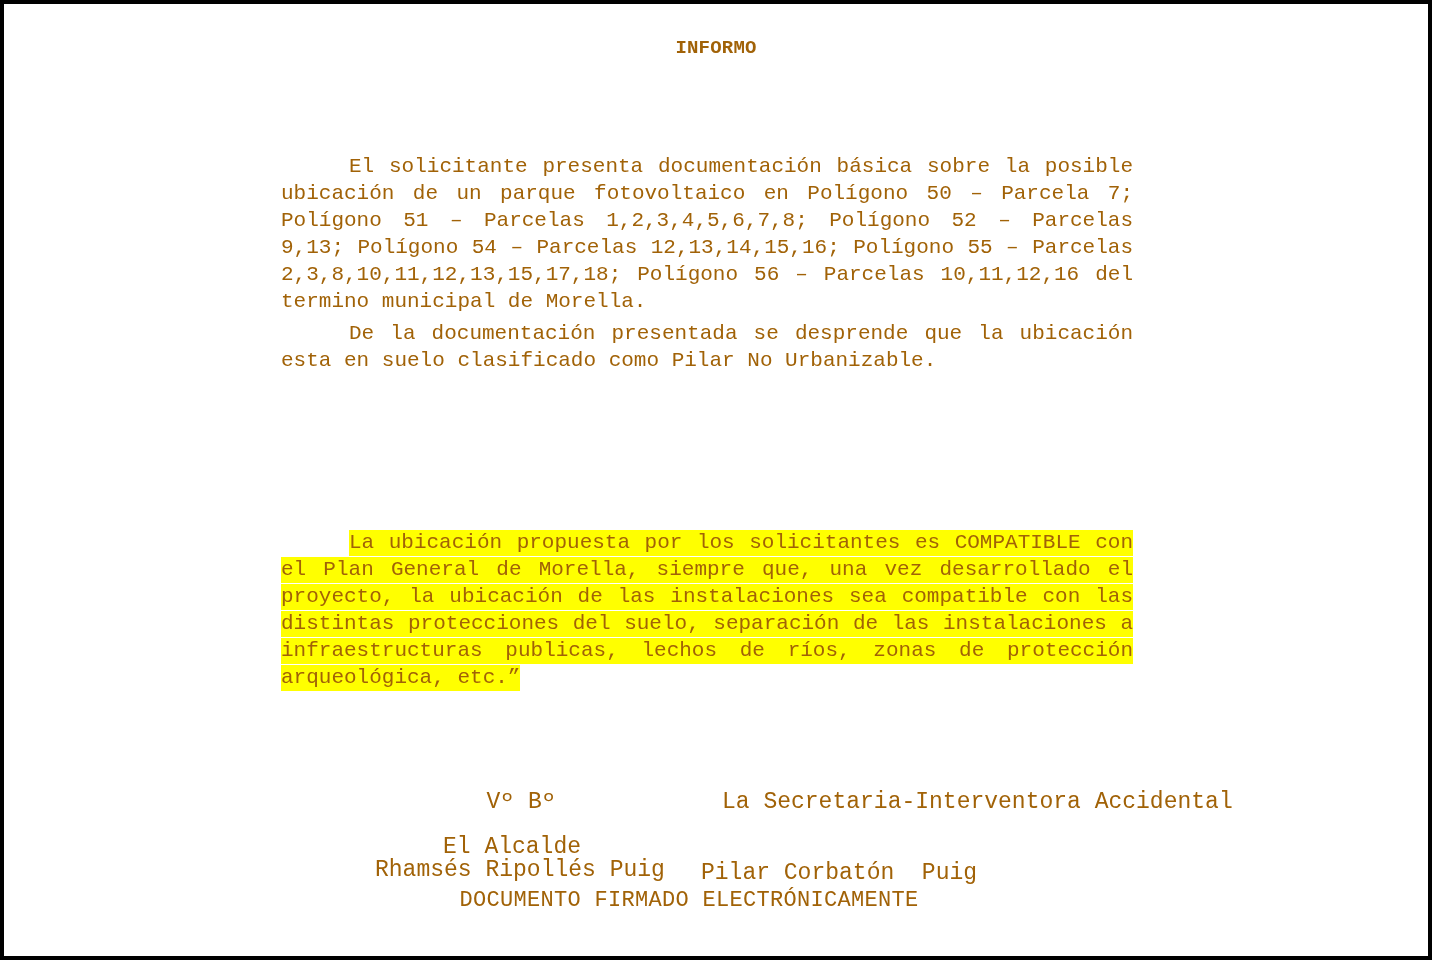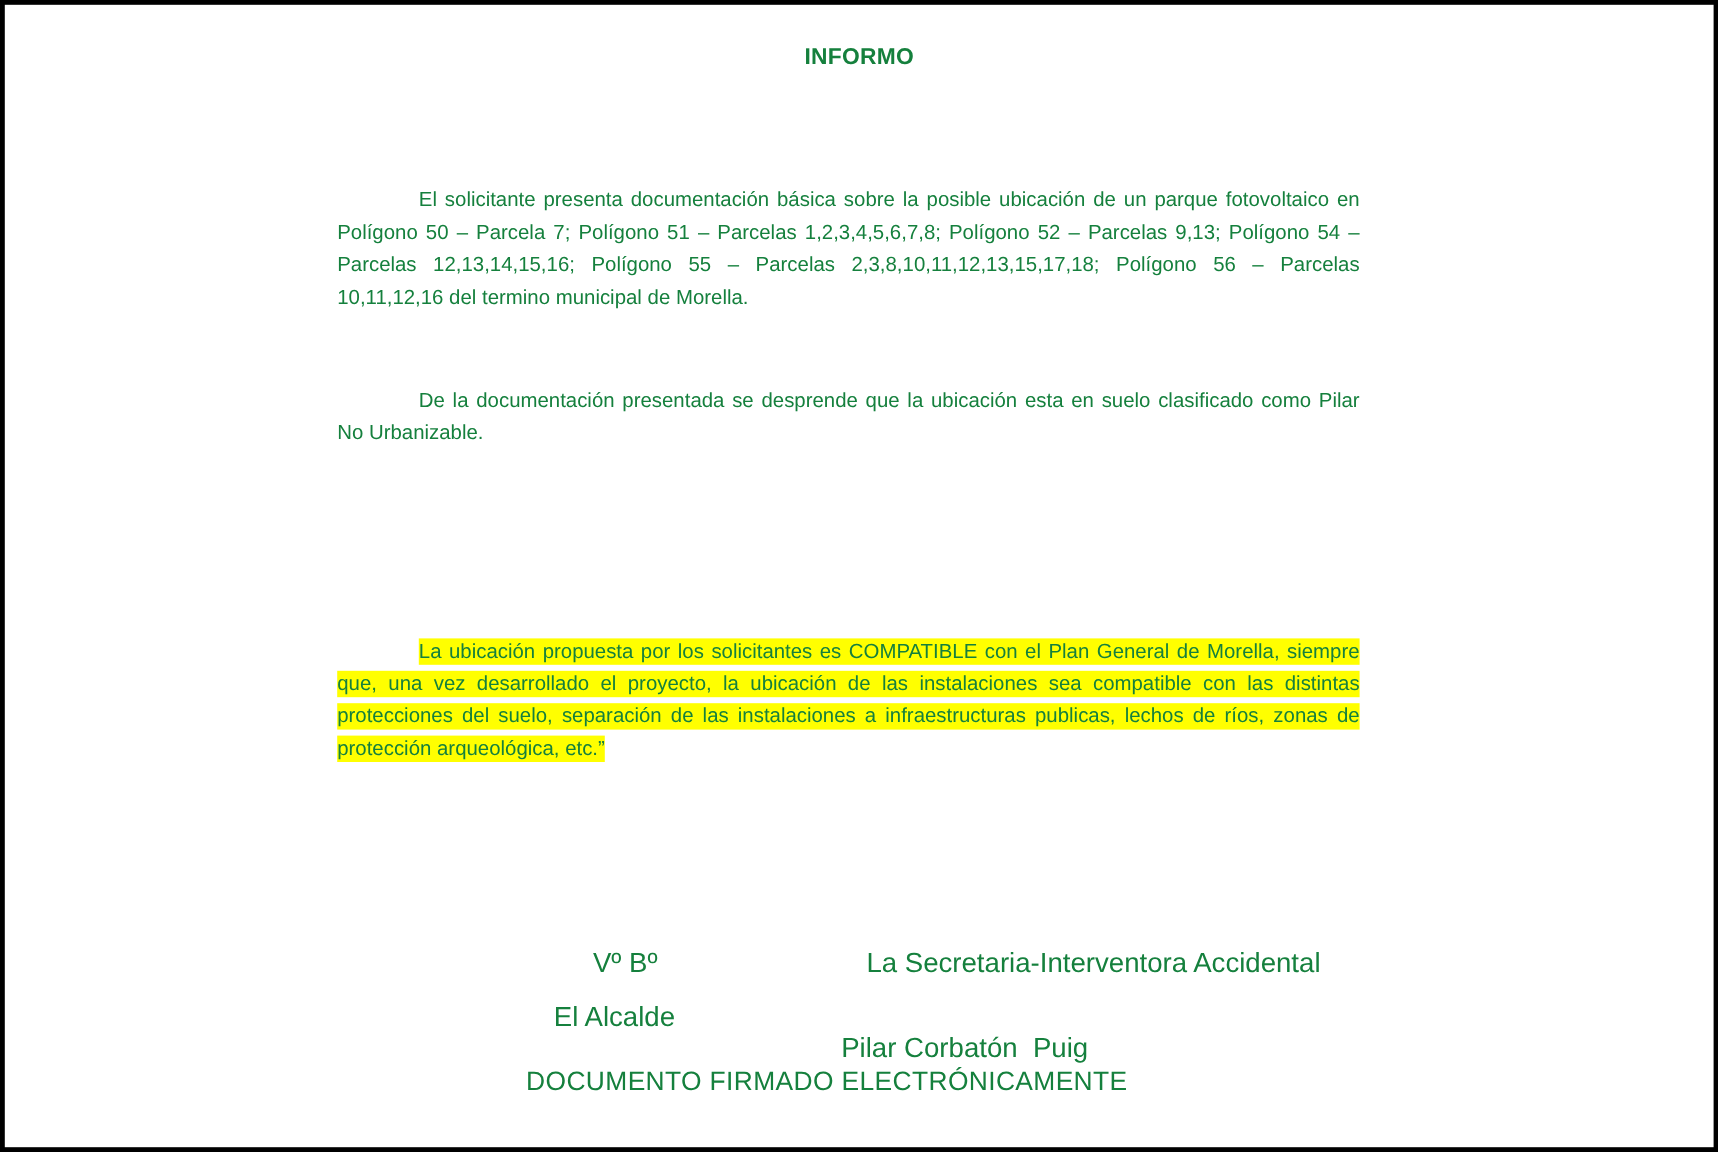--- a/index.html
+++ b/index.html
@@ -7,39 +7,39 @@
     padding: 0;
     background: #ffffff;
   }
   .page {
     position: relative;
     width: 1432px;
     height: 960px;
     box-sizing: border-box;
     background: #ffffff;
     border: 4px solid #000000;
-    font-family: Liberation Sans, sans-serif;
-    color: #15803d;
+    font-family: Liberation Mono, monospace;
+    color: #a16207;
     overflow: hidden;
   }
   .doc-title {
     position: absolute;
     top: 33px;
     left: 0;
     width: 100%;
     text-align: center;
     font-weight: bold;
     font-size: 19px;
     letter-spacing: 0.2px;
   }
   .para {
     position: absolute;
     left: 277px;
     width: 852px;
-    font-size: 17px;
+    font-size: 21px;
     line-height: 27px;
     text-align: justify;
   }
   .indent { text-indent: 68px; }
   .p1 { top: 149px; }
   .p2 { top: 316px; }
   .h1 { top: 399px; }
   .h2 { top: 525px; }
   .p3 { top: 669px; }
   mark {
@@ -93,16 +93,17 @@
 
 
   <div class="sig sig-center sig-vobo">Vº Bº</div>
 
   <div class="sig sig-center sig-role-l">El Alcalde</div>
 
   <div class="sig sig-role-r">La Secretaria-Interventora Accidental</div>
 
   <div class="sig sig-name-r">Pilar Corbatón  Puig</div>
 
+  <div class="sig sig-center sig-name-l">Rhamsés Ripollés Puig</div>
 
   <div class="footer-line">DOCUMENTO FIRMADO ELECTRÓNICAMENTE</div>
 
 </div>
 
 </body></html>

